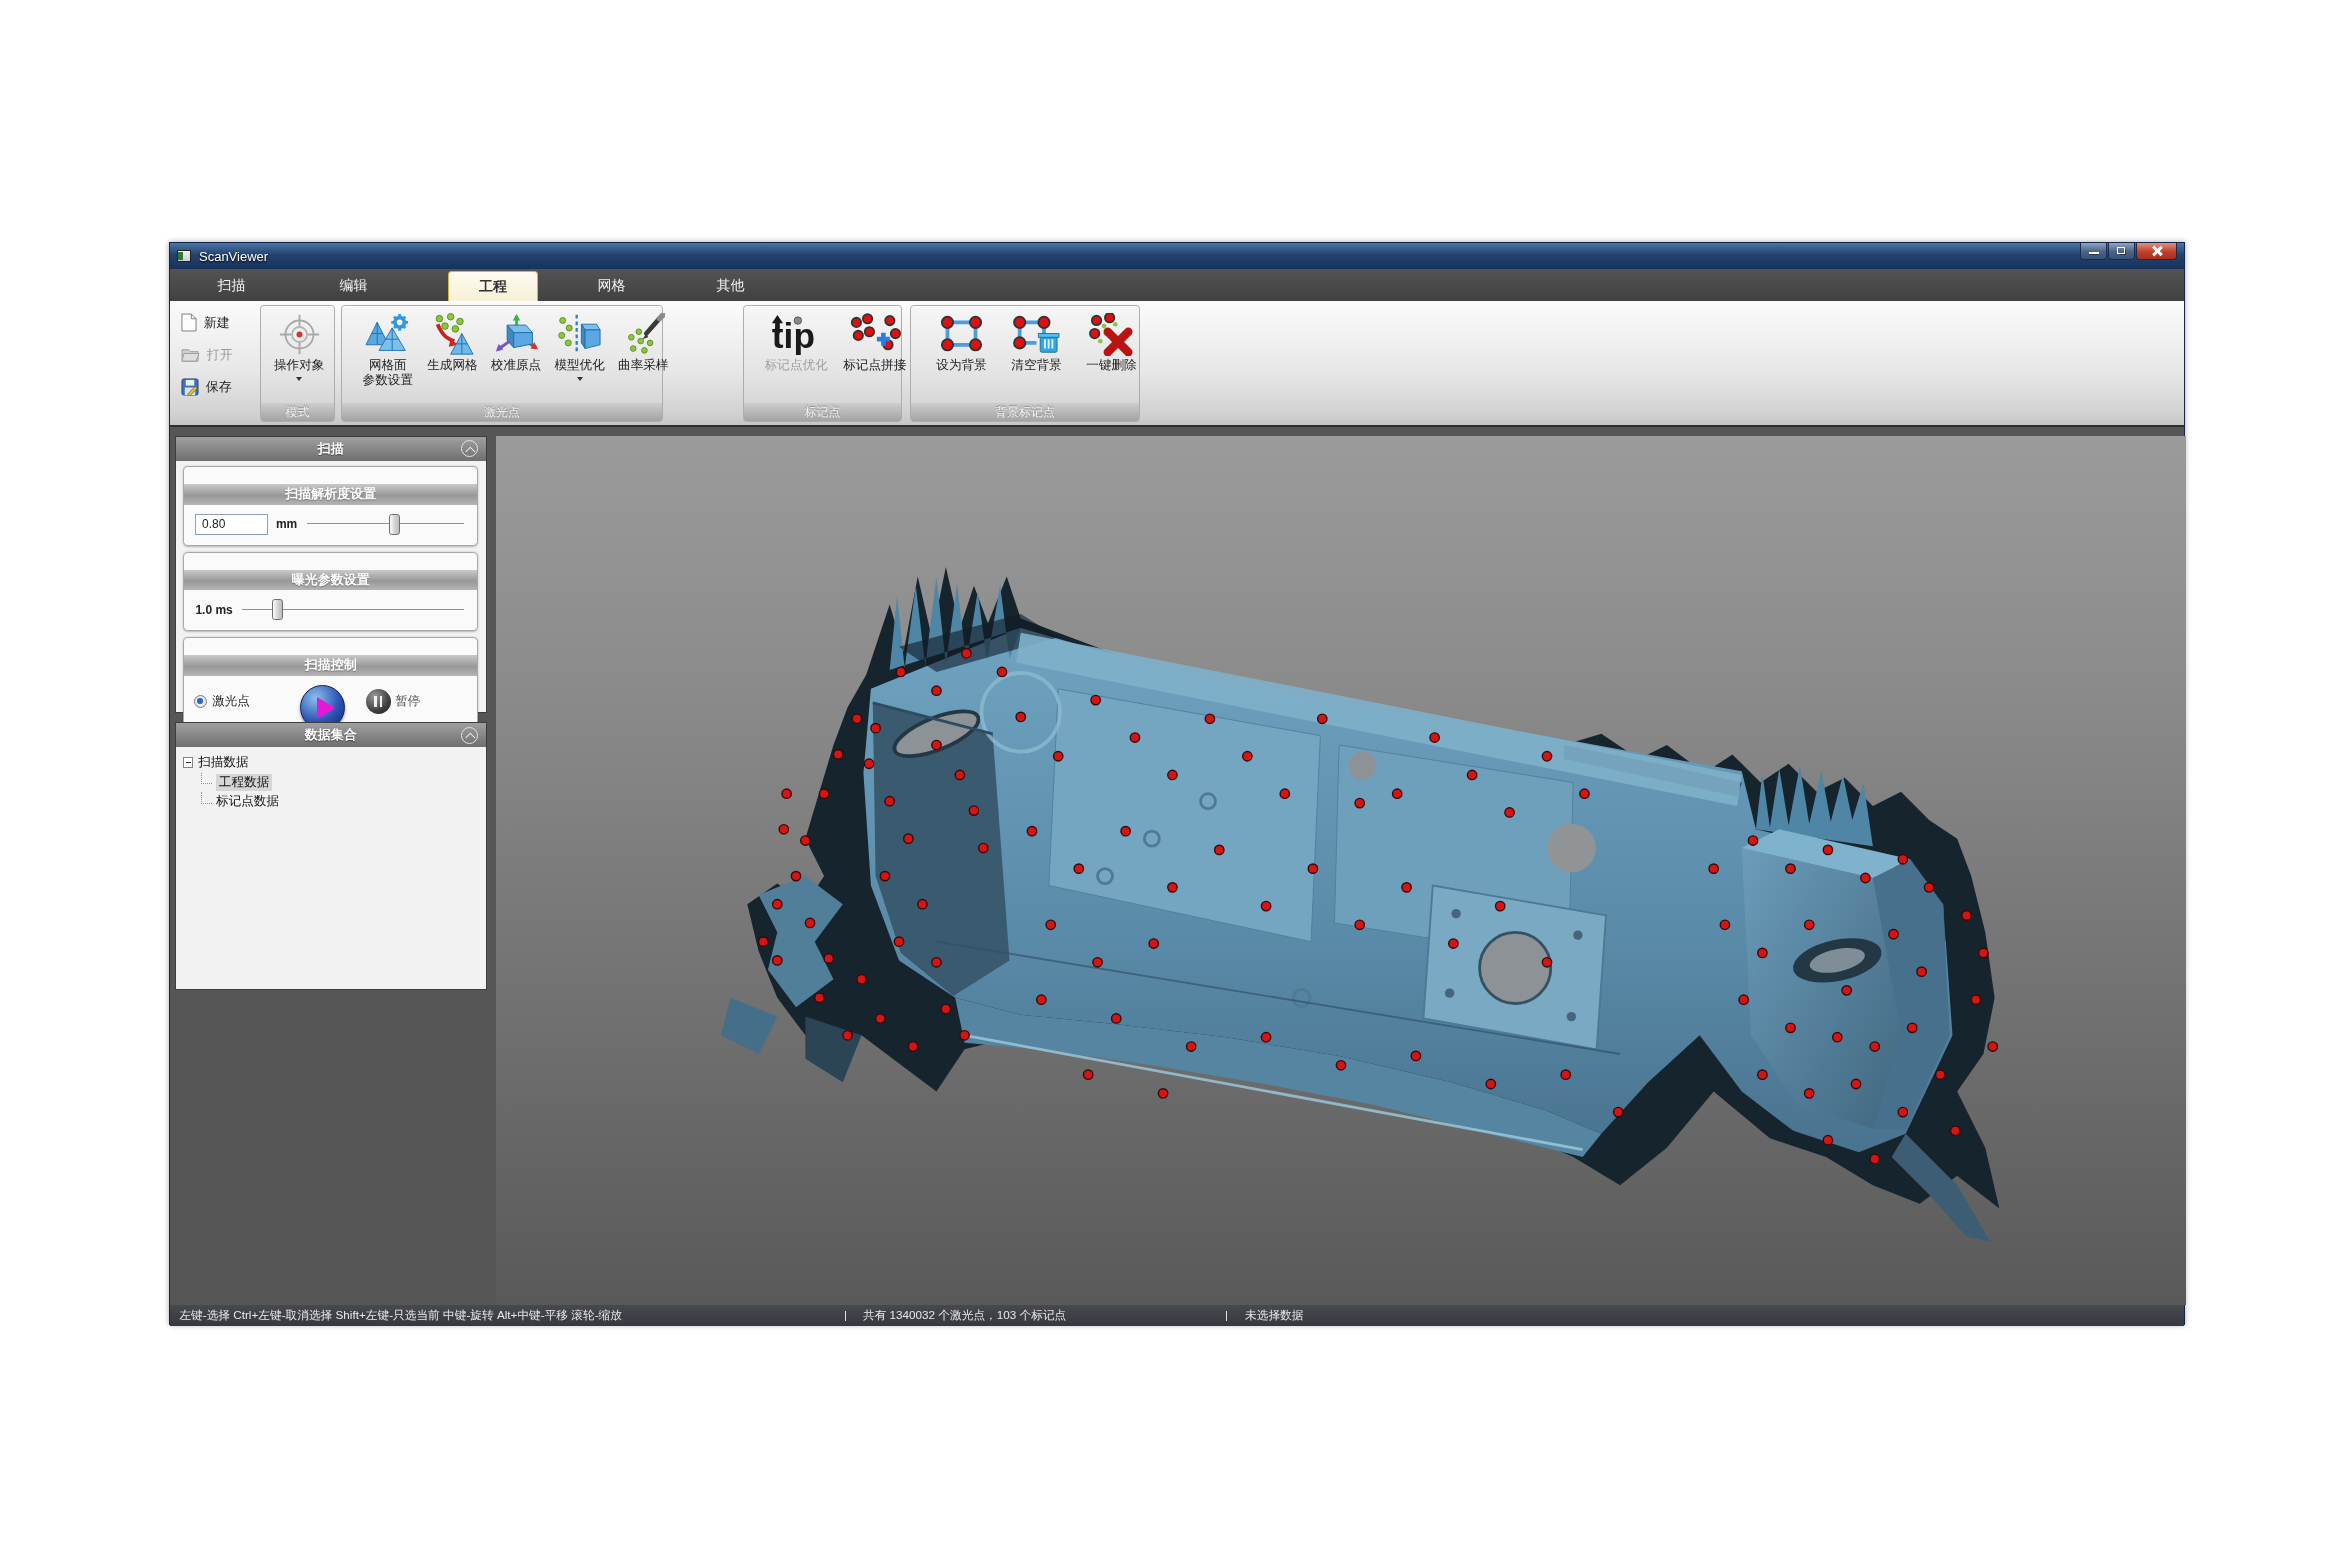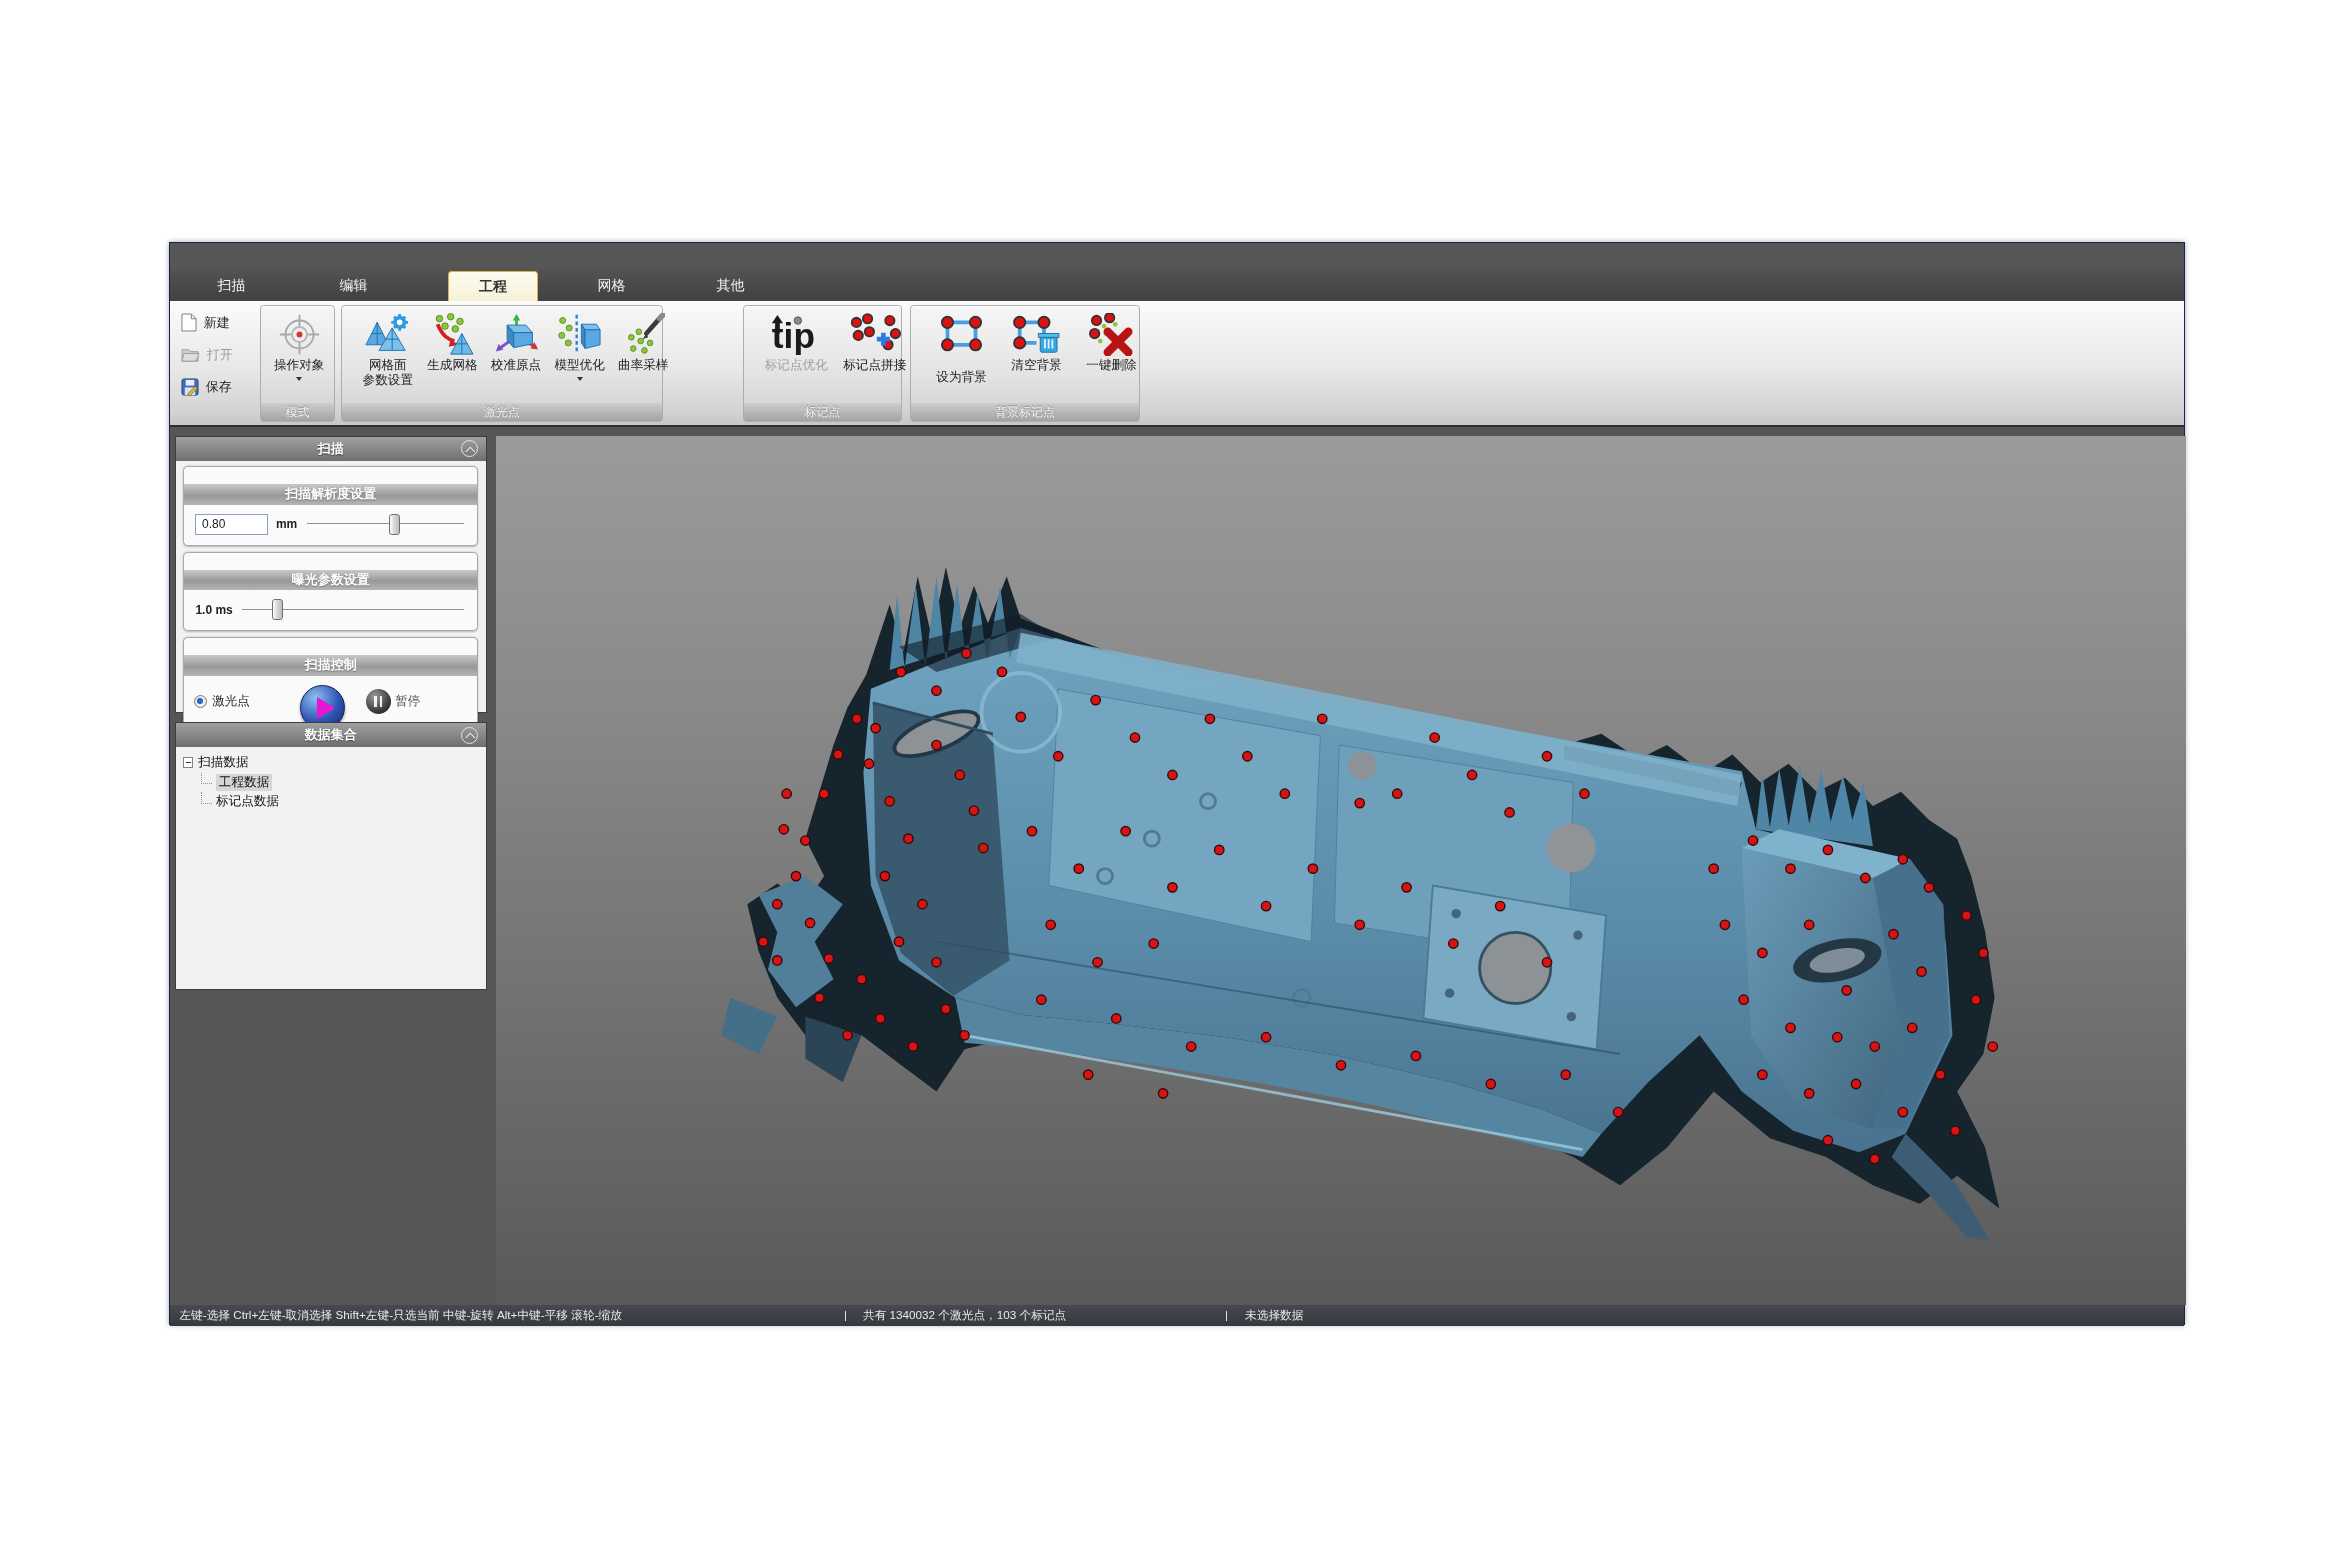--- a/index.html
+++ b/index.html
@@ -93,20 +93,35 @@
   .statusbar { position:absolute; left:0; top:1062px; width:100%; height:20.6px; background:linear-gradient(#46494f,#35383e); color:#e9e9e9; font-size:11.7px; }
   .statusbar span { position:absolute; top:2.8px; white-space:nowrap; }
 
   svg text { font-family:"Liberation Sans","DejaVu Sans",sans-serif; }
 </style>
 </head>
 <body>
 
 <div class="window">
 
+  <div class="titlebar">
+    <div class="app-icon"></div>
+    <div class="app-title">ScanViewer</div>
+    <div class="win-controls">
+      <div class="win-btn">
+          <div class="glyph-min"></div>
+        </div>
+      <div class="win-btn">
+          <div class="glyph-max"></div>
+        </div>
+      <div class="win-btn close">
+          <div class="glyph-close"></div>
+        </div>
+    </div>
+  </div>
 
   <div class="menubar">
     <div class="menu-tab" style="left:28px;width:67px;">扫描</div>
     <div class="menu-tab" style="left:150px;width:67px;">编辑</div>
     <div class="menu-tab active" style="left:278px;width:90px;">工程</div>
     <div class="menu-tab" style="left:408px;width:67px;">网格</div>
     <div class="menu-tab" style="left:527px;width:67px;">其他</div>
   </div>
 
   <div class="ribbon">
@@ -276,21 +291,21 @@
             </svg>
           </div>
           <div class="rlabel">标记点拼接</div>
         </div>
       </div>
       <div class="rgroup-label">标记点</div>
     </div>
 
     <div class="rgroup" style="left:740px;width:230px;">
       <div class="rgroup-items">
-        <div class="ritem" style="width:75px;gap:12px;">
+        <div class="ritem" style="width:75px;">
           <div class="ric">
             <svg width="47" height="43" viewBox="0 0 50 46">
               <path d="M10 10 H40 M10 34 H40 M10 10 V34 M40 10 V34" stroke="#4a9de0" stroke-width="4"></path>
               <g fill="#e01010" stroke="#333" stroke-width="2">
                   <circle cx="10" cy="10" r="6"></circle>
                   <circle cx="40" cy="10" r="6"></circle>
                   <circle cx="10" cy="34" r="6"></circle>
                   <circle cx="40" cy="34" r="6"></circle>
                 </g>
             </svg>

